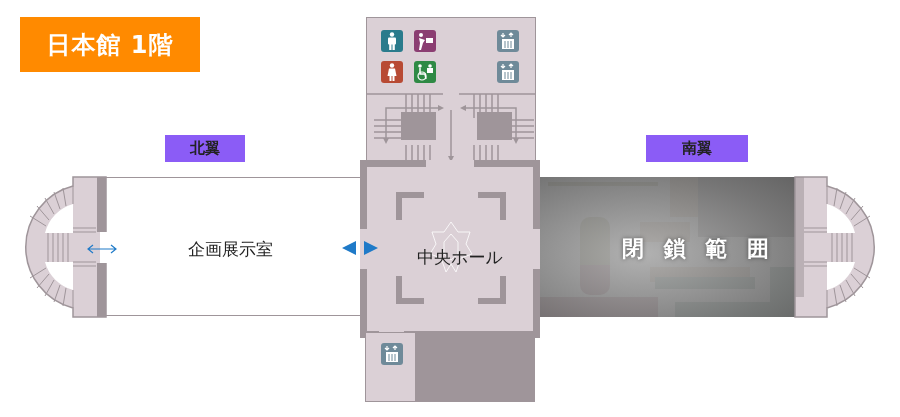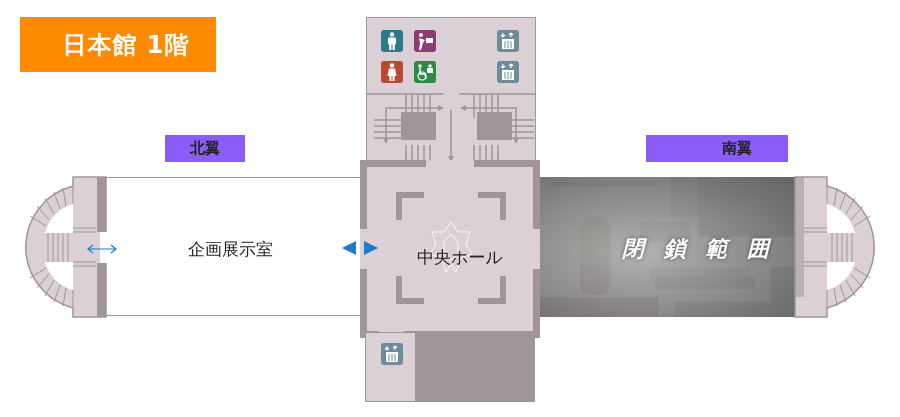--- a/index.html
+++ b/index.html
@@ -1,34 +1,34 @@
 <!DOCTYPE html>
 <html><head>
 <meta charset="utf-8">
 <style>
   html,body{margin:0;padding:0;background:#fff;}
   body{width:900px;height:417px;position:relative;overflow:hidden;font-family:"DejaVu Sans","Liberation Sans",sans-serif;}
   .abs{position:absolute;}
-  .floor-badge{left:20px;top:17px;width:180px;height:55px;background:#ff8a00;color:#fff;font-weight:bold;font-size:24px;display:flex;align-items:center;justify-content:center;letter-spacing:1px;padding-left:16px;}
+  .floor-badge{left:20px;top:17px;width:180px;height:55px;background:#ff8a00;color:#fff;font-weight:bold;font-size:24px;display:flex;align-items:center;justify-content:center;letter-spacing:1px;}
   .wing-tag{height:27px;background:#8b5cf6;color:#222;font-weight:bold;font-size:15px;display:flex;align-items:center;justify-content:center;}
   .room-fill{background:#dbd0d6;}
   .wall{background:#9f959a;}
   .border{border:1px solid #9f959a;box-sizing:border-box;}
   .icon{width:22px;height:22px;border-radius:3px;display:flex;align-items:center;justify-content:center;}
   .label-dark{color:#222;font-size:17px;}
   .closed-overlay{background:radial-gradient(ellipse at 40% 55%, rgba(175,175,175,0.92) 0%, rgba(120,120,120,0.92) 70%, rgba(100,100,100,0.95) 100%);}
   .closed-label{color:#fff;font-weight:bold;font-size:22px;letter-spacing:6px;text-shadow:0 0 4px rgba(0,0,0,0.5);}
 </style>
 </head>
 <body>
 
 <div class="abs floor-badge">日本館 1階</div>
 
 <div class="abs wing-tag" style="left:165px;top:135px;width:80px;">北翼</div>
-<div class="abs wing-tag" style="left:646px;top:135px;width:102px;padding-left:40px;">南翼</div>
+<div class="abs wing-tag" style="left:646px;top:135px;width:102px;">南翼</div>
 
 <div class="abs room-fill border" style="left:366px;top:17px;width:170px;height:145px;"></div>
 
 <svg class="abs" style="left:366px;top:90px;" width="170" height="75">
   <g stroke="#9f959a" stroke-width="1.5" fill="none">
     <line x1="0" y1="4" x2="77" y2="4"></line>
     <line x1="93" y1="4" x2="170" y2="4"></line>
 
     <g>
       <line x1="40" y1="4" x2="40" y2="28"></line>
@@ -222,21 +222,21 @@
   <div class="abs" style="left:40px;top:88px;width:30px;height:30px;background:#8c5060;border-radius:0 0 10px 10px;"></div>
   <div class="abs" style="left:100px;top:45px;width:50px;height:20px;background:#b49a80;"></div>
   <div class="abs" style="left:110px;top:90px;width:100px;height:15px;background:#b49a80;"></div>
   <div class="abs" style="left:115px;top:100px;width:100px;height:12px;background:#5f7f72;"></div>
   <div class="abs" style="left:0;top:120px;width:118px;height:20px;background:#8c5060;"></div>
   <div class="abs" style="left:135px;top:125px;width:120px;height:15px;background:#5f7f72;"></div>
   <div class="abs" style="left:230px;top:90px;width:26px;height:50px;background:#5f7f72;"></div>
   <div class="abs" style="left:8px;top:5px;width:110px;height:4px;background:#8c8a60;"></div>
 </div>
 <div class="abs closed-overlay" style="left:540px;top:177px;width:256px;height:140px;"></div>
-<div class="abs closed-label" style="left:622px;top:234px;font-style:italic;">閉 鎖 範 囲</div>
+<div class="abs closed-label" style="left:622px;top:234px;">閉 鎖 範 囲</div>
 
 <svg class="abs" style="left:794px;top:176px;" width="92" height="142">
   <path d="M33 1 H1 V141 H33 V132 A63 63 0 0 0 33 10 Z" fill="#dbd0d6" stroke="#9f959a" stroke-width="1.5"></path>
   <rect x="1" y="1" width="9" height="120" fill="#9f959a" opacity="0.55"></rect>
   <path d="M33 28 A40 40 0 0 1 61 57 H33 Z" fill="#fff"></path>
   <path d="M33 114 A40 40 0 0 0 61 86 H33 Z" fill="#fff"></path>
   <g stroke="#9f959a" stroke-width="1">
     <line x1="10" y1="52" x2="33" y2="52"></line>
       <line x1="10" y1="56" x2="33" y2="56"></line>
     <line x1="10" y1="86" x2="33" y2="86"></line>

